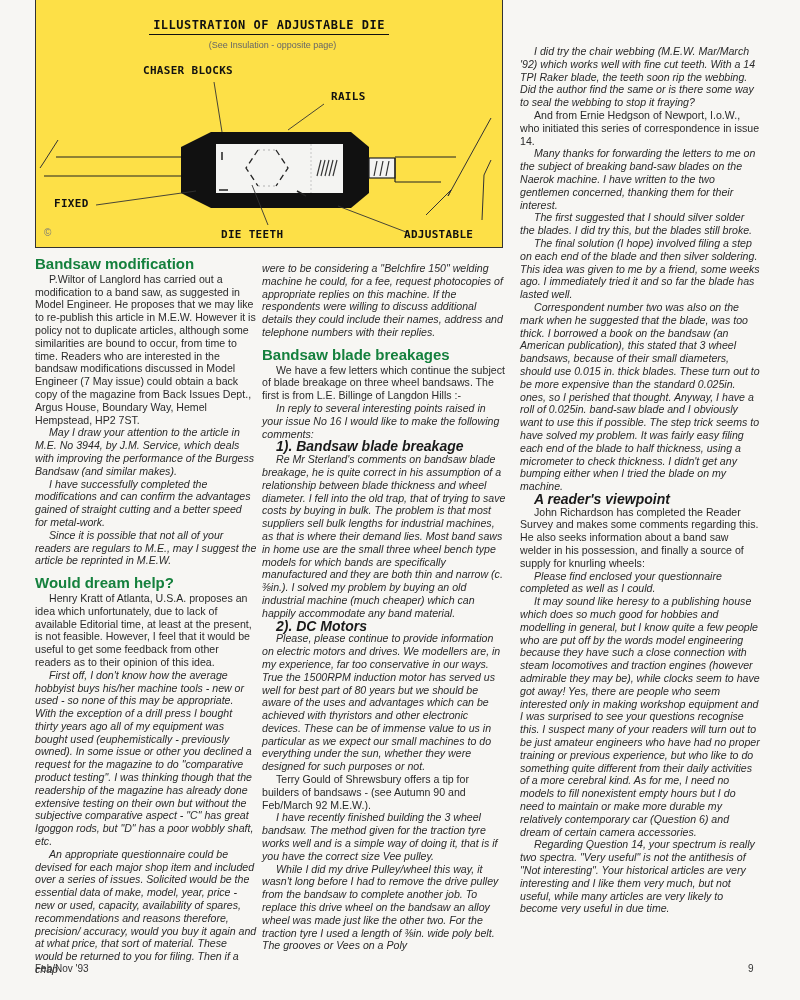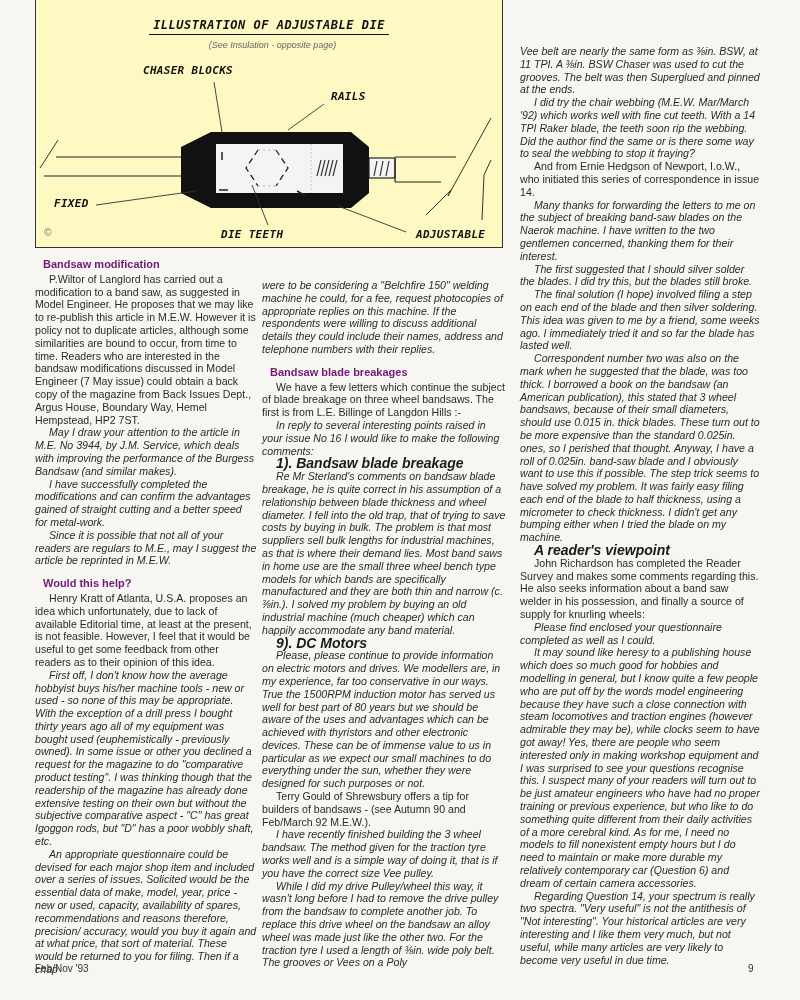--- a/index.html
+++ b/index.html
@@ -5,21 +5,21 @@
   html, body { margin: 0; padding: 0; }
   body {
     width: 800px; height: 1000px; overflow: hidden;
     background: #f7f6f3;
     font-family: "Liberation Sans", sans-serif;
     color: #2a2a2a;
     position: relative;
   }
   .figure {
     position: absolute; left: 35px; top: 0; width: 466px; height: 247px;
-    border: 1.5px solid #333; border-top: none; background: #fef9c3; font-style: italic;
+    border: 1.5px solid #333; border-top: none; background: #fde047;
   }
   .fig-title {
     position: absolute; left: 0; right: 0; top: 18px; text-align: center;
     font-family: "DejaVu Sans Mono", monospace; font-weight: bold;
     font-size: 12px; letter-spacing: 0.5px; color: #111;
   }
   .fig-title span { border-bottom: 1.5px solid #111; padding: 0 4px 2px; }
   .fig-sub {
     position: absolute; left: 7px; right: 0; top: 40px; text-align: center;
     font-size: 9px; color: #666;
@@ -28,27 +28,27 @@
     position: absolute; font-family: "DejaVu Sans Mono", monospace;
     font-weight: bold; font-size: 11px; color: #111; letter-spacing: 0.3px;
   }
   .copyright { position: absolute; left: 8px; top: 227px; font-size: 10px; color: #777; }
   svg.diagram { position: absolute; left: 0; top: 0; }
 
   .col {
     position: absolute; font-size: 10.6px; line-height: 12.8px; color: #2a2a2a;
   }
   .col1 { left: 35px; top: 252px; width: 222px; }
-  .col2 { left: 262px; top: 279px; width: 245px; }
+  .col2 { left: 262px; top: 262px; width: 245px; }
   .col3 { left: 520px; top: 45px; width: 240px; }
   .col p { margin: 0; text-indent: 14px; }
   .col p.noindent { text-indent: 0; }
   .col p.it { font-style: italic; }
   .col h2 {
-    margin: 6px 8px 2px; font-size: 11px; font-weight: bold; color: #701a75;
+    margin: 6px 0 2px; font-size: 15px; font-weight: bold; color: #15803d;
   }
   .col h3 {
     margin: 0; font-size: 14px; font-weight: bold; font-style: italic;
     text-indent: 14px; color: #1a1a1a;
   }
   .footer-left { position: absolute; left: 35px; top: 963px; font-size: 10px; color: #333; }
   .footer-right { position: absolute; left: 748px; top: 963px; font-size: 10px; color: #333; }
 </style>
 </head>
 <body>
@@ -104,52 +104,51 @@
     <line x1="60" y1="205" x2="160" y2="191" stroke="#333" stroke-width="0.9"></line>
     <line x1="232" y1="225" x2="216" y2="185" stroke="#333" stroke-width="0.9"></line>
     <line x1="370" y1="232" x2="302" y2="206" stroke="#333" stroke-width="0.9"></line>
     <line x1="261" y1="191" x2="270" y2="196" stroke="#222" stroke-width="1.5"></line>
   </svg>
 
   <div class="fig-label" style="left:107px; top:64px;text-align:right;">CHASER BLOCKS</div>
   <div class="fig-label" style="left:295px; top:90px;">RAILS</div>
   <div class="fig-label" style="left:18px; top:197px;">FIXED</div>
   <div class="fig-label" style="left:185px; top:228px;">DIE TEETH</div>
-  <div class="fig-label" style="left:380px; top:228px;">ADJUSTABLE</div>
+  <div class="fig-label" style="left:368px; top:228px;">ADJUSTABLE</div>
   <div class="copyright">©</div>
 </div>
 
 <div class="col col1">
   <h2>Bandsaw modification</h2>
   <p>P.Wiltor of Langlord has carried out a modification to a band saw, as suggested in Model Engineer. He proposes that we may like to re-publish this article in M.E.W. However it is policy not to duplicate articles, although some similarities are bound to occur, from time to time. Readers who are interested in the bandsaw modifications discussed in Model Engineer (7 May issue) could obtain a back copy of the magazine from Back Issues Dept., Argus House, Boundary Way, Hemel Hempstead, HP2 7ST.</p>
   <p class="it">May I draw your attention to the article in M.E. No 3944, by J.M. Service, which deals with improving the performance of the Burgess Bandsaw (and similar makes).</p>
   <p class="it">I have successfully completed the modifications and can confirm the advantages gained of straight cutting and a better speed for metal-work.</p>
   <p class="it">Since it is possible that not all of your readers are regulars to M.E., may I suggest the article be reprinted in M.E.W.</p>
-  <h2 style="margin-top:10px;">Would this help?</h2>
+  <h2 style="margin-top:10px;">Would dream help?</h2>
   <p>Henry Kratt of Atlanta, U.S.A. proposes an idea which unfortunately, due to lack of available Editorial time, at least at the present, is not feasible. However, I feel that it would be useful to get some feedback from other readers as to their opinion of this idea.</p>
   <p class="it">First off, I don't know how the average hobbyist buys his/her machine tools - new or used - so none of this may be appropriate. With the exception of a drill press I bought thirty years ago all of my equipment was bought used (euphemistically - previously owned). In some issue or other you declined a request for the magazine to do "comparative product testing". I was thinking though that the readership of the magazine has already done extensive testing on their own but without the subjective comparative aspect - "C" has great Igoggon rods, but "D" has a poor wobbly shaft, etc.</p>
   <p class="it">An appropriate questionnaire could be devised for each major shop item and included over a series of issues. Solicited would be the essential data of make, model, year, price - new or used, capacity, availability of spares, recommendations and reasons therefore, precision/ accuracy, would you buy it again and at what price, that sort of material. These would be returned to you for filing. Then if a chap</p>
 </div>
 
 <div class="col col2">
   <p class="it noindent">were to be considering a "Belchfire 150" welding machine he could, for a fee, request photocopies of appropriate replies on this machine. If the respondents were willing to discuss additional details they could include their names, address and telephone numbers with their replies.</p>
   <h2 style="margin-top:10px;">Bandsaw blade breakages</h2>
   <p>We have a few letters which continue the subject of blade breakage on three wheel bandsaws. The first is from L.E. Billinge of Langdon Hills :-</p>
   <p class="it">In reply to several interesting points raised in your issue No 16 I would like to make the following comments:</p>
   <h3>1). Bandsaw blade breakage</h3>
   <p class="it">Re Mr Sterland's comments on bandsaw blade breakage, he is quite correct in his assumption of a relationship between blade thickness and wheel diameter. I fell into the old trap, that of trying to save costs by buying in bulk. The problem is that most suppliers sell bulk lengths for industrial machines, as that is where their demand lies. Most band saws in home use are the small three wheel bench type models for which bands are specifically manufactured and they are both thin and narrow (c. ⅜in.). I solved my problem by buying an old industrial machine (much cheaper) which can happily accommodate any band material.</p>
-  <h3>9). DC Motors</h3>
+  <h3>2). DC Motors</h3>
   <p class="it">Please, please continue to provide information on electric motors and drives. We modellers are, in my experience, far too conservative in our ways. True the 1500RPM induction motor has served us well for best part of 80 years but we should be aware of the uses and advantages which can be achieved with thyristors and other electronic devices. These can be of immense value to us in particular as we expect our small machines to do everything under the sun, whether they were designed for such purposes or not.</p>
   <p>Terry Gould of Shrewsbury offers a tip for builders of bandsaws - (see Autumn 90 and Feb/March 92 M.E.W.).</p>
   <p class="it">I have recently finished building the 3 wheel bandsaw. The method given for the traction tyre works well and is a simple way of doing it, that is if you have the correct size Vee pulley.</p>
   <p class="it">While I did my drive Pulley/wheel this way, it wasn't long before I had to remove the drive pulley from the bandsaw to complete another job. To replace this drive wheel on the bandsaw an alloy wheel was made just like the other two. For the traction tyre I used a length of ⅜in. wide poly belt. The grooves or Vees on a Poly</p>
 </div>
 
 <div class="col col3">
-  <p class="it noindent">Vee belt are nearly the same form as ⅜in. BSW, at 11 TPI. A ⅜in. BSW Chaser was used to cut the grooves. The belt was then Superglued and pinned at the ends.</p>
   <p class="it">I did try the chair webbing (M.E.W. Mar/March '92) which works well with fine cut teeth. With a 14 TPI Raker blade, the teeth soon rip the webbing. Did the author find the same or is there some way to seal the webbing to stop it fraying?</p>
   <p>And from Ernie Hedgson of Newport, I.o.W., who initiated this series of correspondence in issue 14.</p>
   <p class="it">Many thanks for forwarding the letters to me on the subject of breaking band-saw blades on the Naerok machine. I have written to the two gentlemen concerned, thanking them for their interest.</p>
   <p class="it">The first suggested that I should silver solder the blades. I did try this, but the blades still broke.</p>
   <p class="it">The final solution (I hope) involved filing a step on each end of the blade and then silver soldering. This idea was given to me by a friend, some weeks ago. I immediately tried it and so far the blade has lasted well.</p>
   <p class="it">Correspondent number two was also on the mark when he suggested that the blade, was too thick. I borrowed a book on the bandsaw (an American publication), this stated that 3 wheel bandsaws, because of their small diameters, should use 0.015 in. thick blades. These turn out to be more expensive than the standard 0.025in. ones, so I perished that thought. Anyway, I have a roll of 0.025in. band-saw blade and I obviously want to use this if possible. The step trick seems to have solved my problem. It was fairly easy filing each end of the blade to half thickness, using a micrometer to check thickness. I didn't get any bumping either when I tried the blade on my machine.</p>
   <h3>A reader's viewpoint</h3>
   <p>John Richardson has completed the Reader Survey and makes some comments regarding this. He also seeks information about a band saw welder in his possession, and finally a source of supply for knurling wheels:</p>
   <p class="it">Please find enclosed your questionnaire completed as well as I could.</p>
   <p class="it">It may sound like heresy to a publishing house which does so much good for hobbies and modelling in general, but I know quite a few people who are put off by the words model engineering because they have such a close connection with steam locomotives and traction engines (however admirable they may be), while clocks seem to have got away! Yes, there are people who seem interested only in making workshop equipment and I was surprised to see your questions recognise this. I suspect many of your readers will turn out to be just amateur engineers who have had no proper training or previous experience, but who like to do something quite different from their daily activities of a more cerebral kind. As for me, I need no models to fill nonexistent empty hours but I do need to maintain or make more durable my relatively contemporary car (Question 6) and dream of certain camera accessories.</p>

